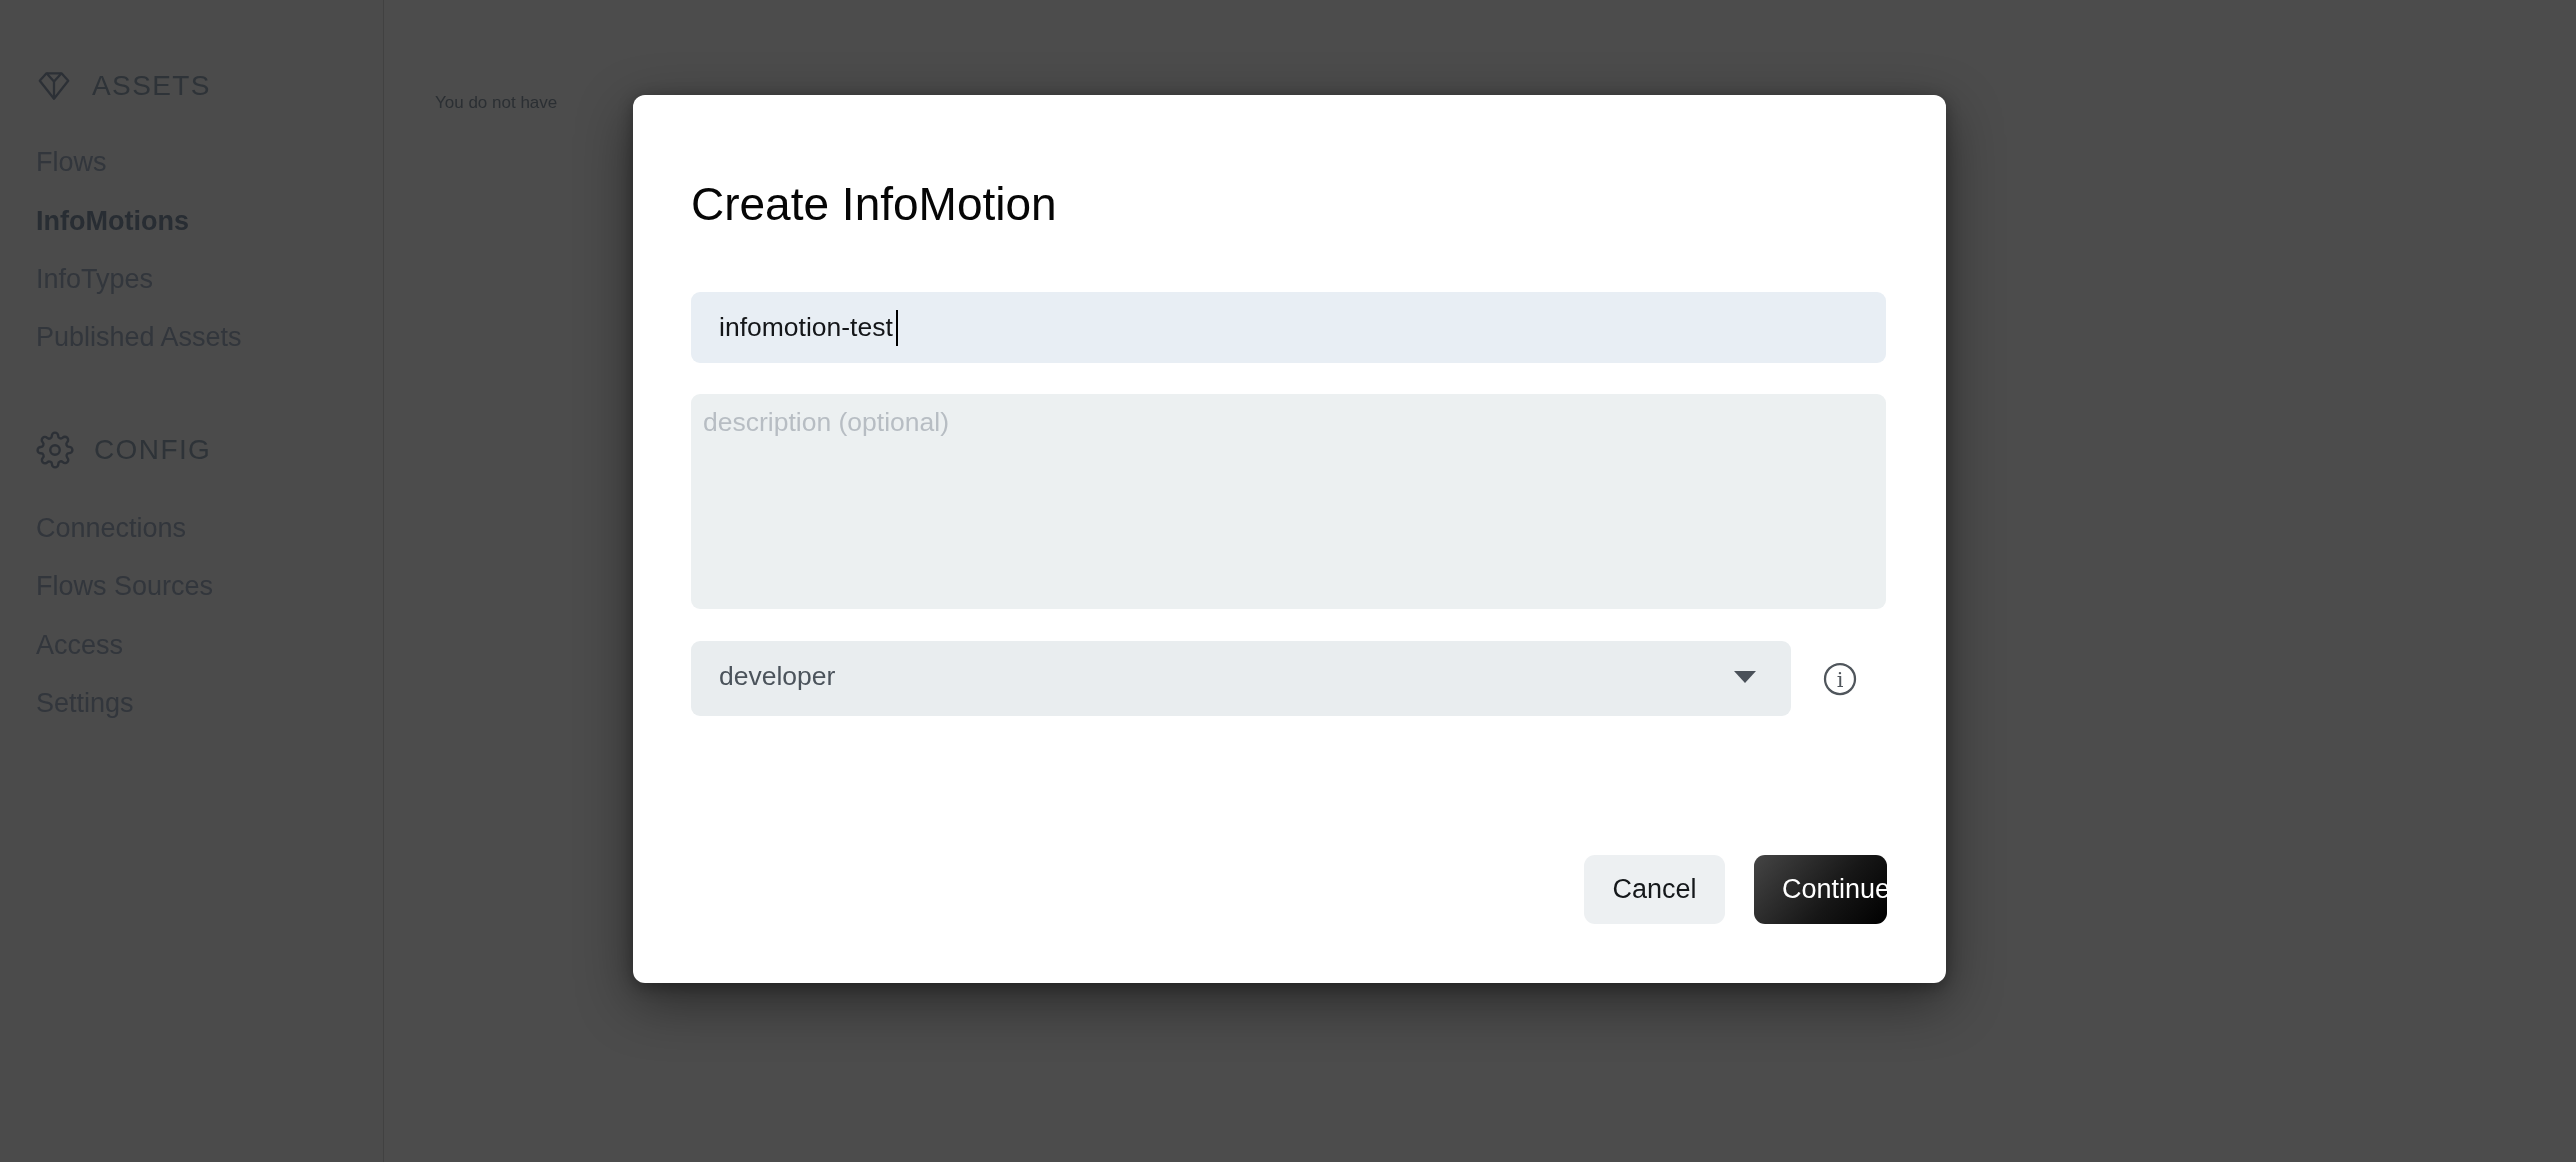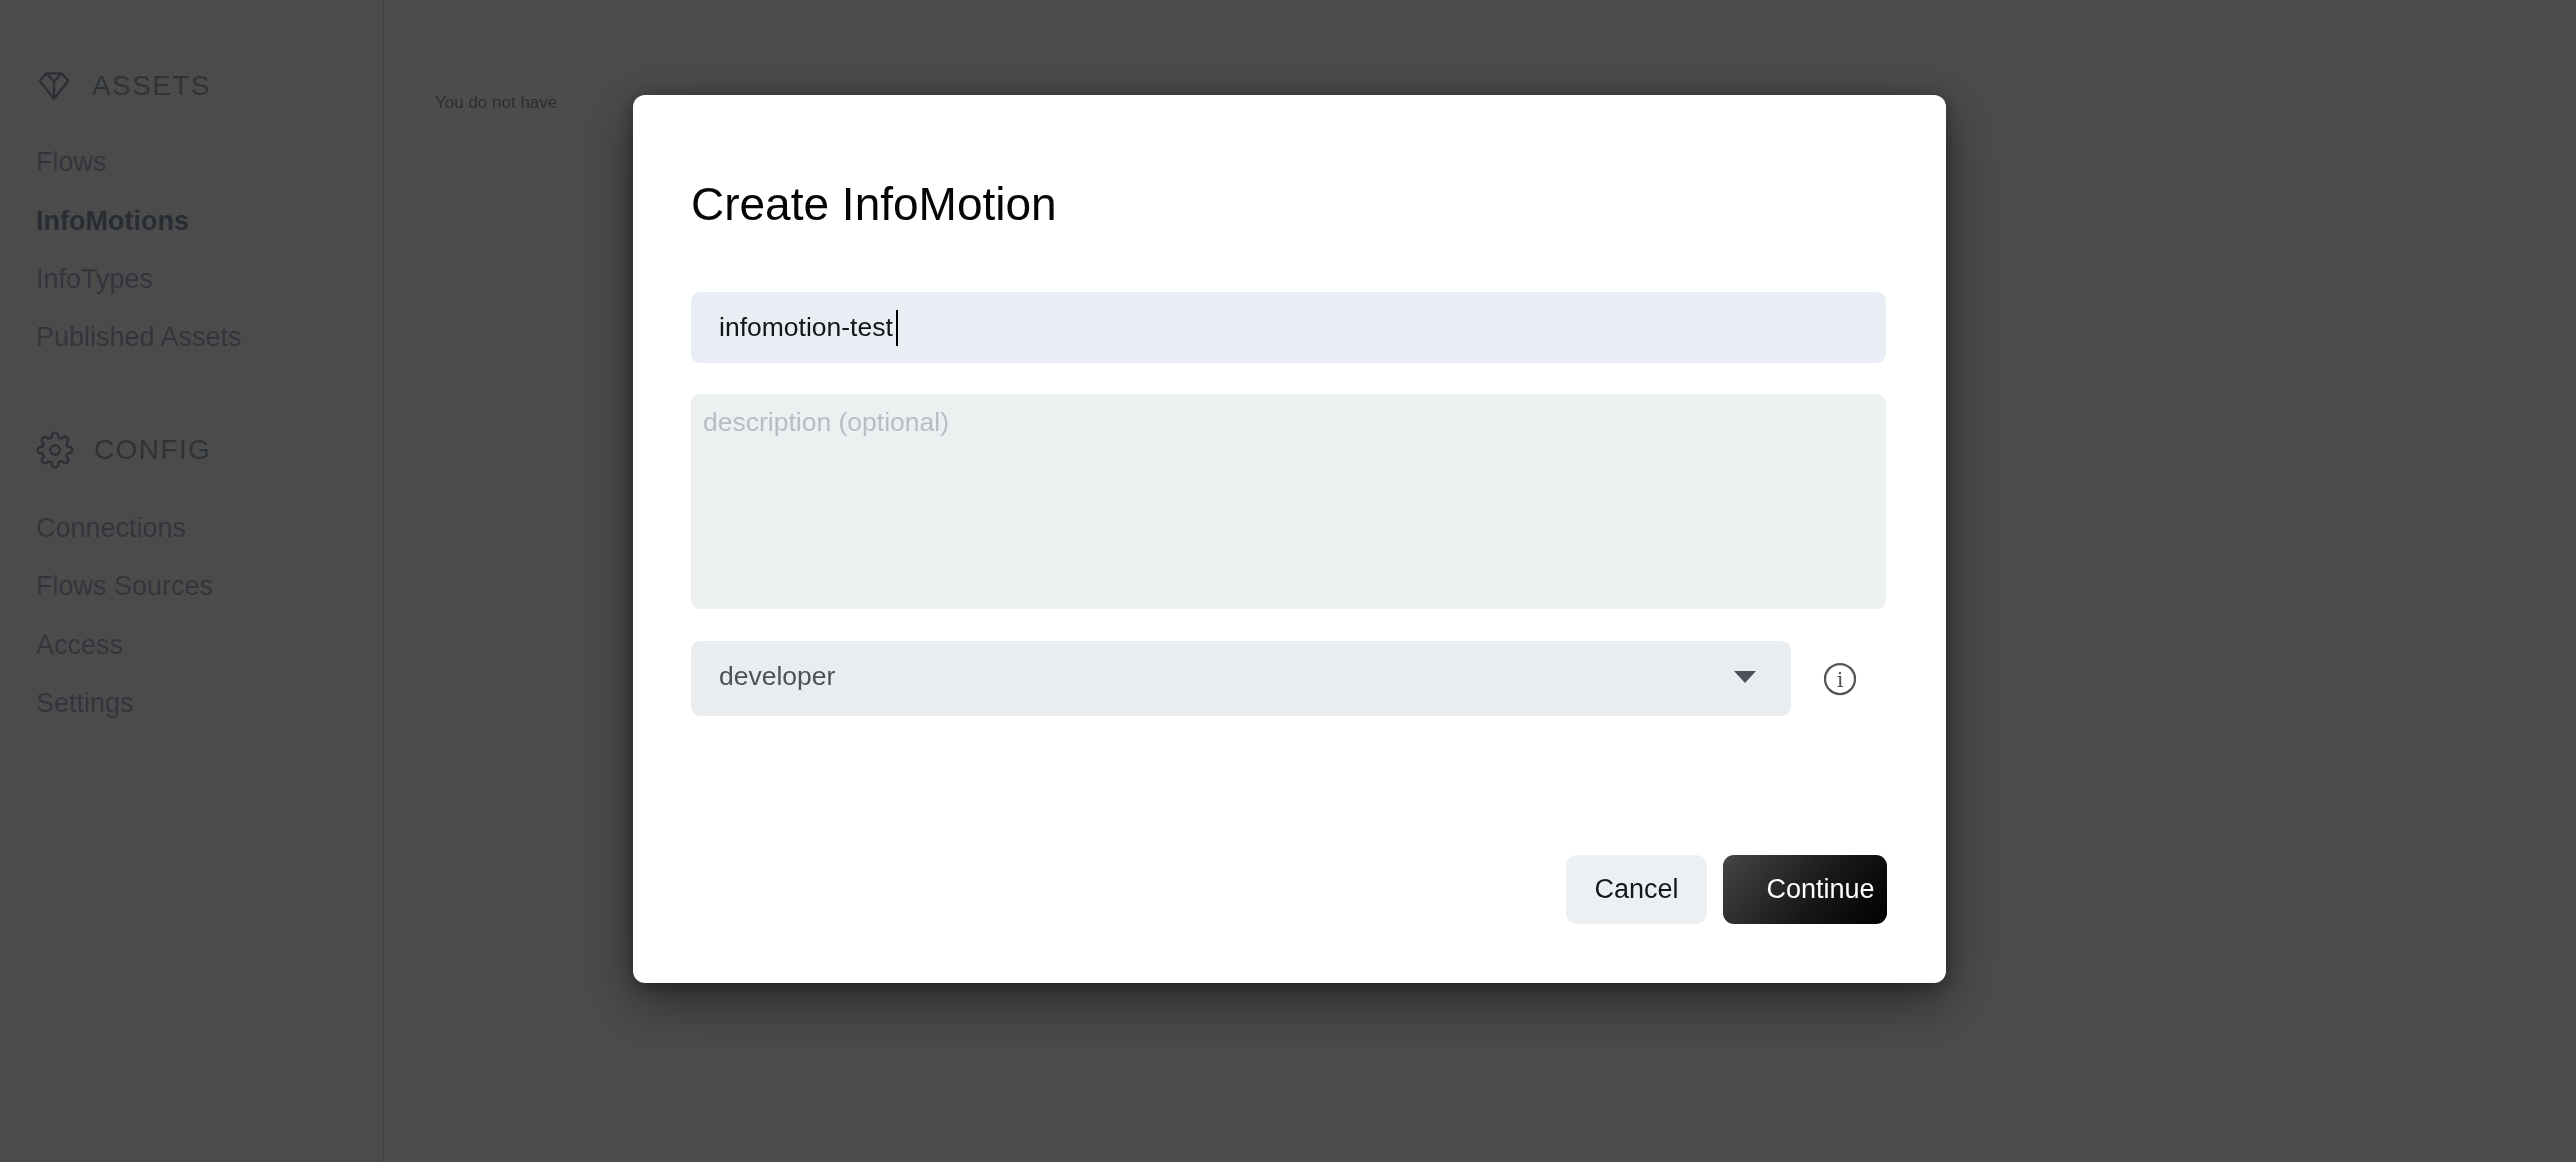--- a/index.html
+++ b/index.html
@@ -74,29 +74,29 @@
   }
   .f-role { left:58px; top:546px; width:1100px; height:75px; }
   .f-cat  { left:58px; top:653px; width:1195px; height:75px; }
   .dd-arrow {
     margin-left:auto; width:0; height:0;
     border-left:11px solid transparent; border-right:11px solid transparent;
     border-top:12.8px solid #4a5159;
   }
   .info-btn { position:absolute; left:1189px; top:566px; width:36px; height:36px; cursor:pointer; }
 
-  .actions { position:absolute; right:59px; top:760px; display:flex; gap:16px; }
+  .actions { position:absolute; right:59px; top:760px; display:flex; gap:29px; }
   .btn {
     height:69px; border:none; border-radius:11px; font-size:27px;
     font-family:"Liberation Sans", sans-serif; cursor:pointer;
     display:flex; align-items:center; justify-content:center;
   }
   .btn-cancel { width:141px; background: var(--cancel-bg, #edf0f2); color:#15181b; }
   .btn-continue {
-    width:164px; color:#ffffff;
+    width:133px; color:#ffffff;
     background: linear-gradient(130deg, var(--continue-from, #454545) 0%, #161616 60%, var(--continue-to, #000000) 100%);
     padding-left: 31px;
   }
 </style>
 </head>
 <body>
 
 <div class="sidebar">
 
   <div class="nav-row sec-hdr hdr-assets">

